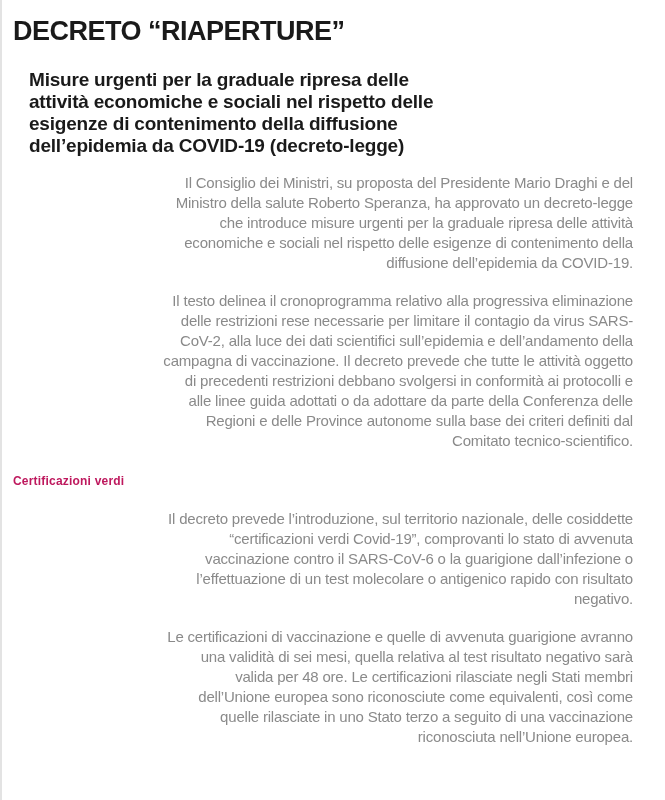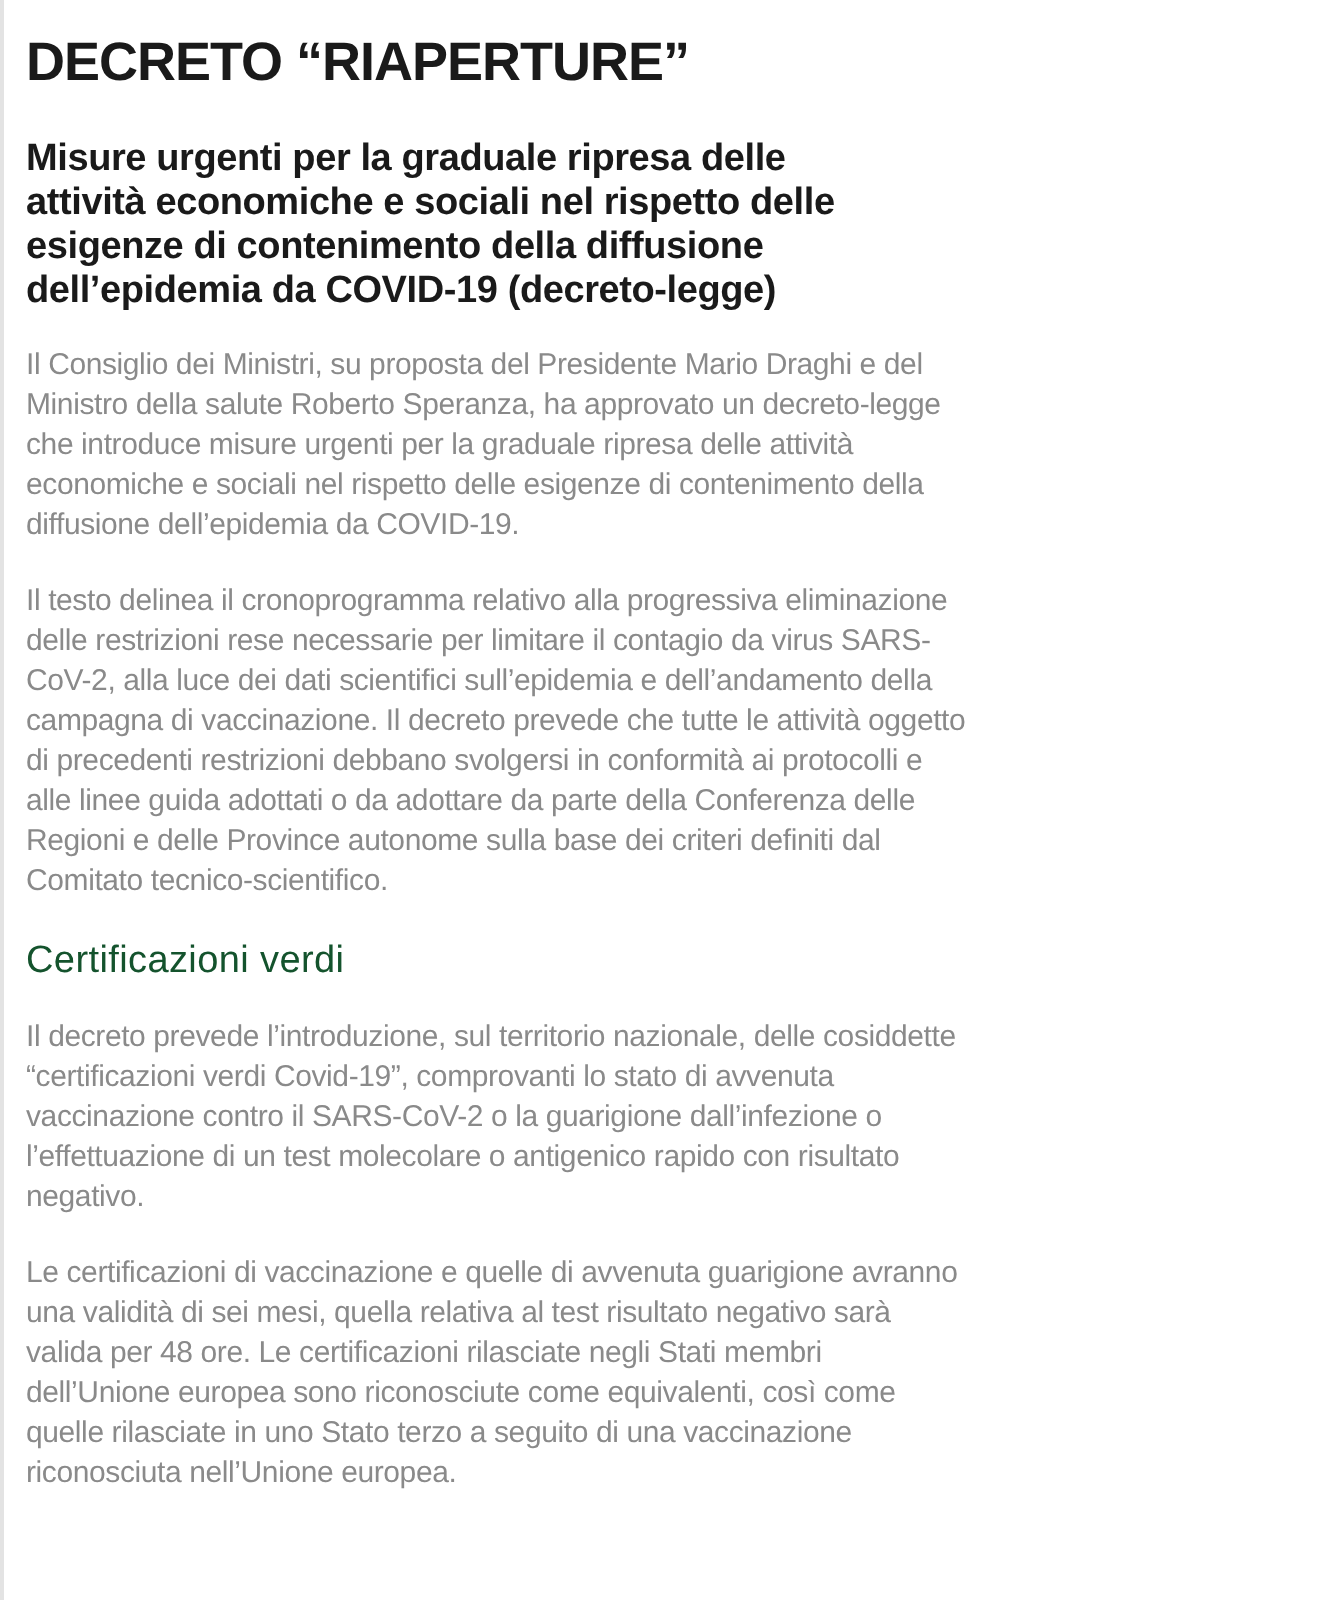--- a/index.html
+++ b/index.html
@@ -33,36 +33,37 @@
     letter-spacing: -0.5px;
     margin: 0 0 21px 0;
   }
   h2.doc-subtitle {
     font-size: 19px;
     line-height: 22px;
     font-weight: 700;
     color: #1a1a1a;
     letter-spacing: -0.2px;
     white-space: pre-line;
-    margin: 0 0 16px 0;
+    margin: 0 0 16px 16px;
   }
   p.body-par {
     font-size: 15px;
     line-height: 20px;
     font-weight: 400;
     color: #8a8a8a;
     letter-spacing: -0.2px;
     white-space: pre-line;
     margin: 0 0 18px 0;
+    text-align: right;
   }
   h3.section-heading {
-    font-size: 19px;
+    font-size: 12px;
     line-height: 24px;
-    font-weight: 400;
-    color: #14532d;
+    font-weight: 700;
+    color: #be185d;
     letter-spacing: 0.2px;
     margin: 0 0 16px 0;
   }
 </style>
 </head>
 <body>
 
 <div class="edge-artifact"></div>
 
 <div class="page">
@@ -88,21 +89,21 @@
 di precedenti restrizioni debbano svolgersi in conformità ai protocolli e
 alle linee guida adottati o da adottare da parte della Conferenza delle
 Regioni e delle Province autonome sulla base dei criteri definiti dal
 Comitato tecnico-scientifico.</p>
 
 
     <h3 class="section-heading">Certificazioni verdi</h3>
 
     <p class="body-par">Il decreto prevede l’introduzione, sul territorio nazionale, delle cosiddette
 “certificazioni verdi Covid-19”, comprovanti lo stato di avvenuta
-vaccinazione contro il SARS-CoV-2 o la guarigione dall’infezione o
+vaccinazione contro il SARS-CoV-6 o la guarigione dall’infezione o
 l’effettuazione di un test molecolare o antigenico rapido con risultato
 negativo.</p>
 
     <p class="body-par">Le certificazioni di vaccinazione e quelle di avvenuta guarigione avranno
 una validità di sei mesi, quella relativa al test risultato negativo sarà
 valida per 48 ore. Le certificazioni rilasciate negli Stati membri
 dell’Unione europea sono riconosciute come equivalenti, così come
 quelle rilasciate in uno Stato terzo a seguito di una vaccinazione
 riconosciuta nell’Unione europea.</p>
 

